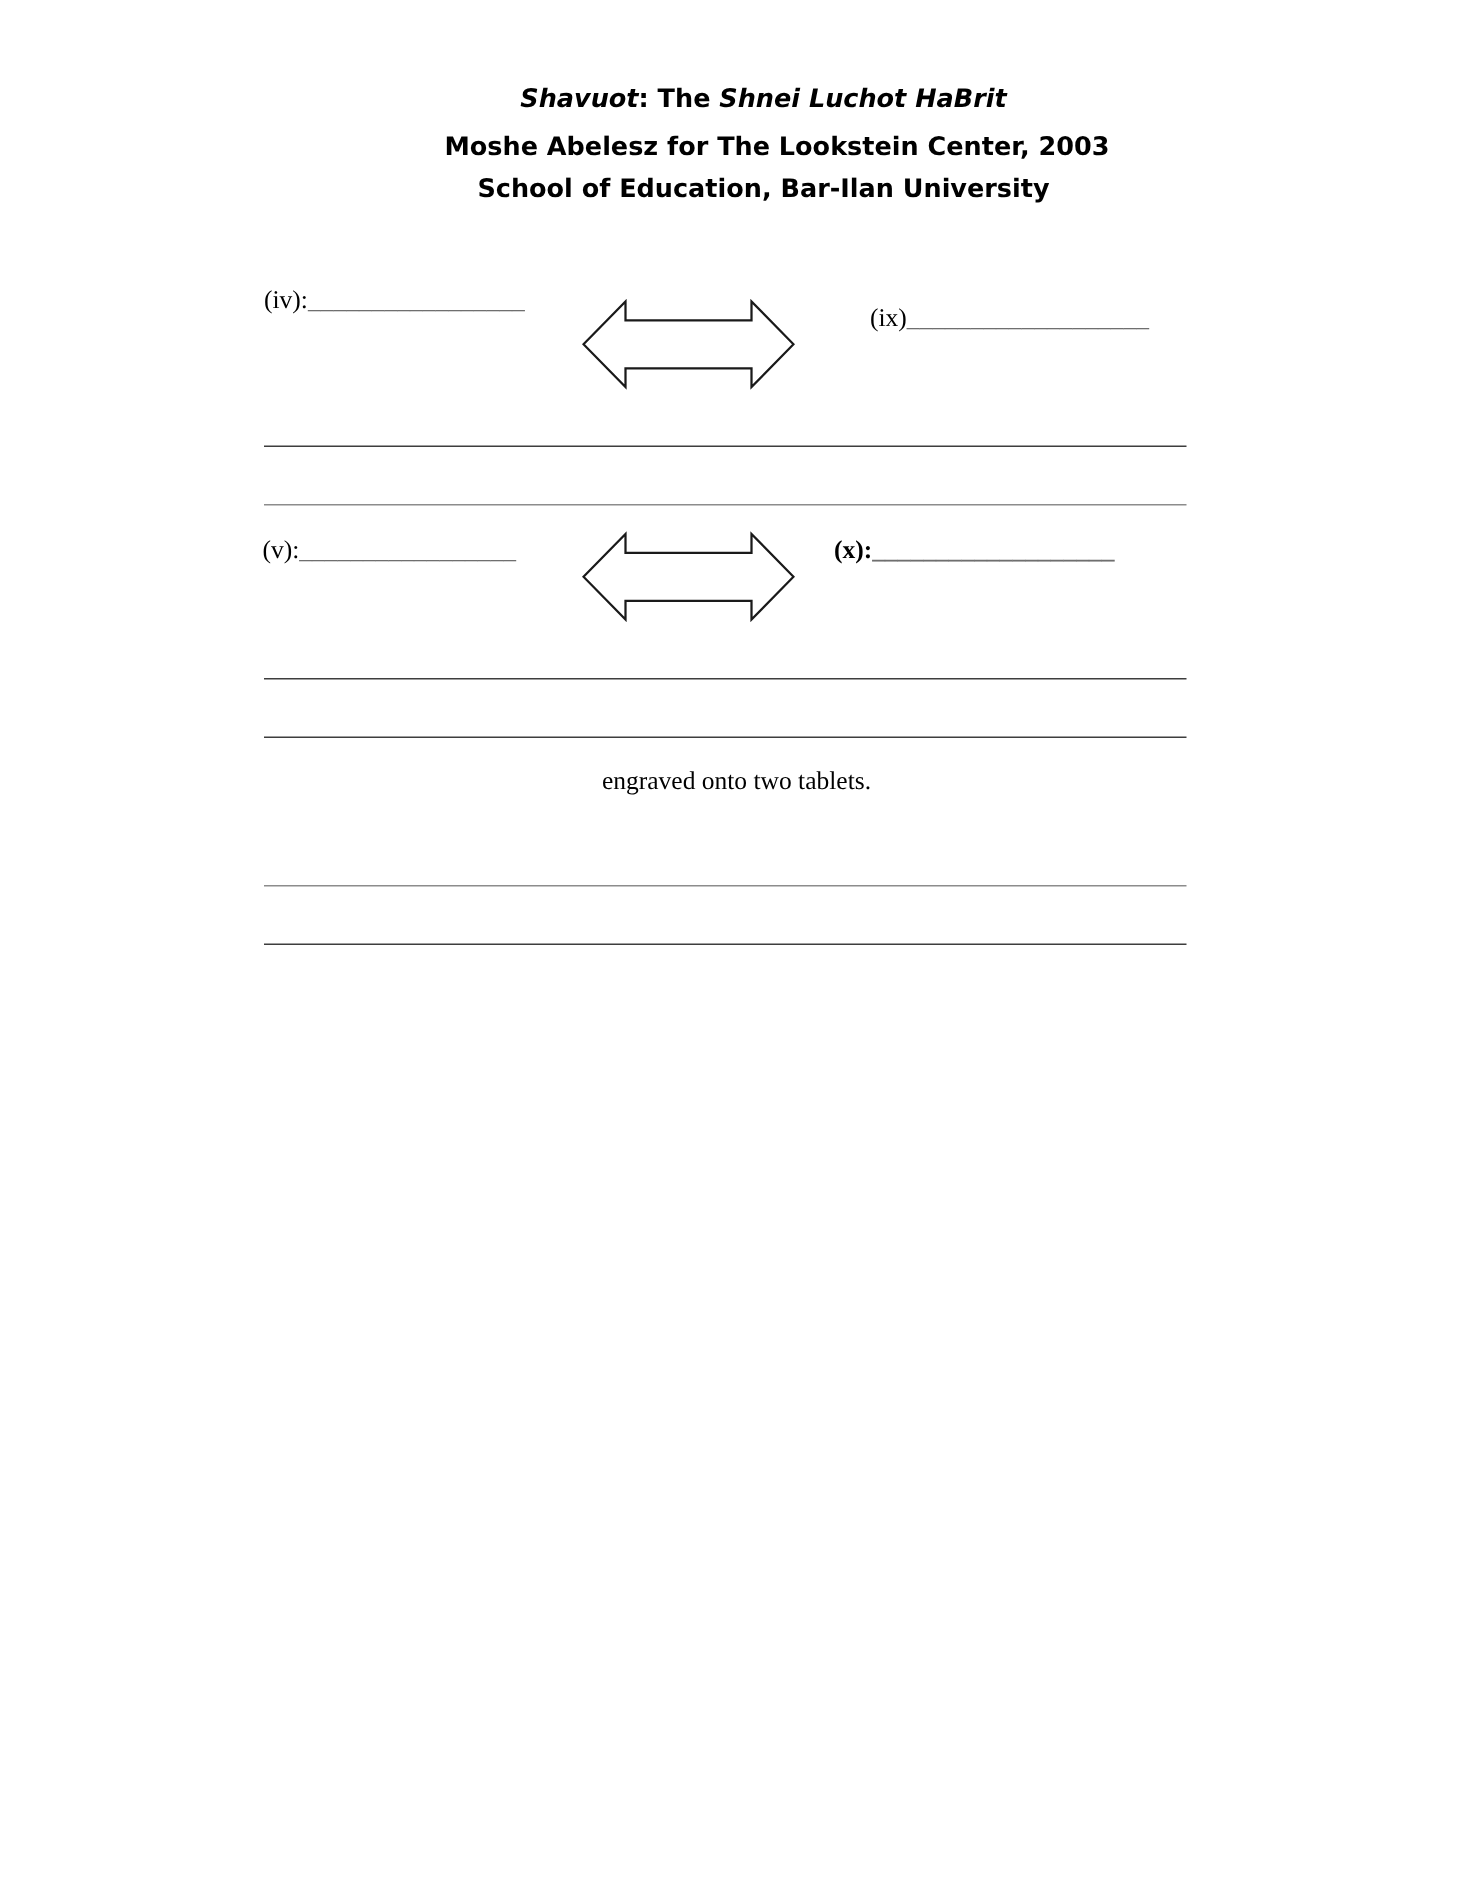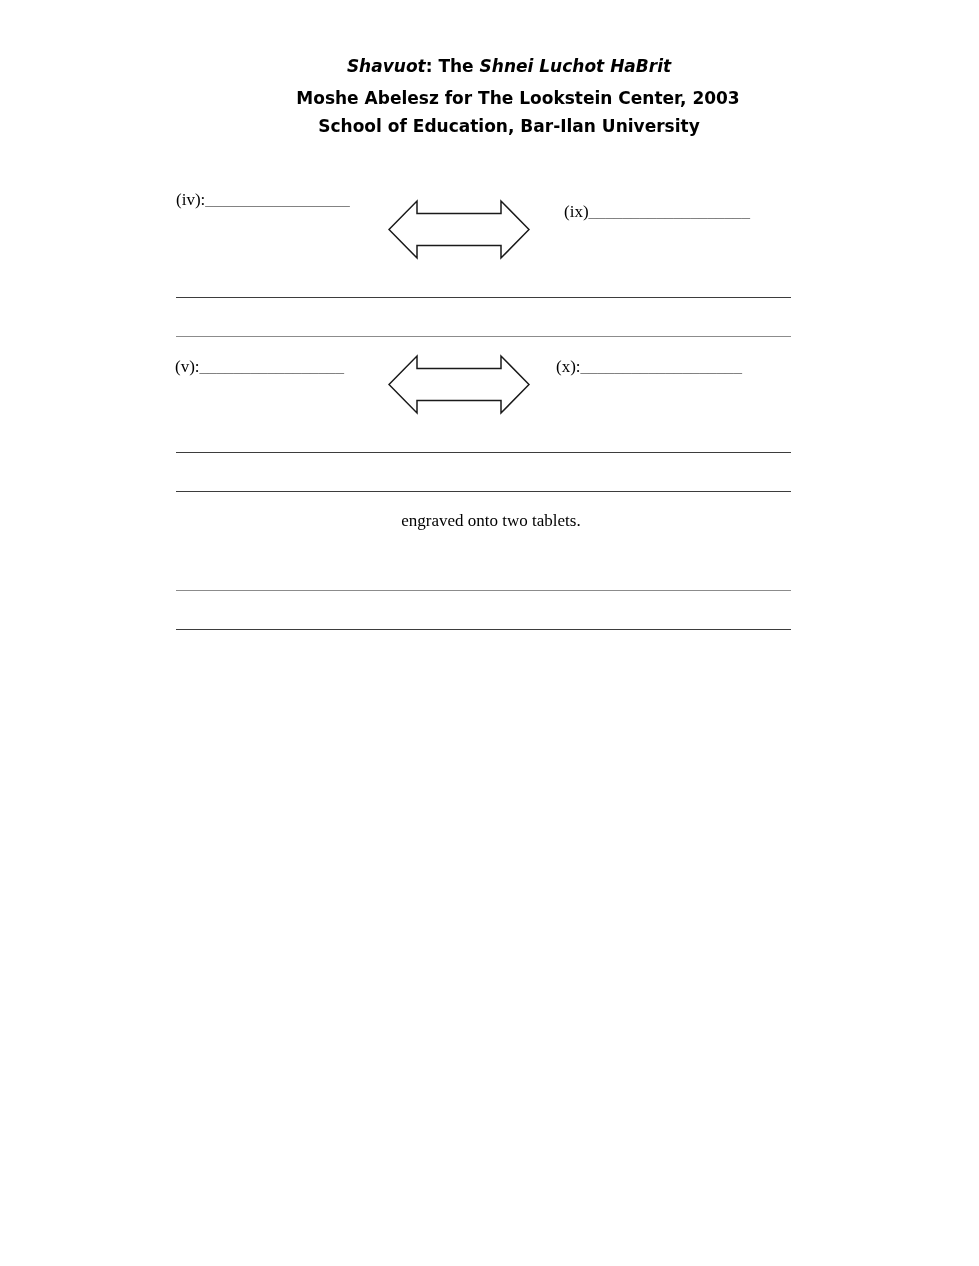--- a/index.html
+++ b/index.html
@@ -39,23 +39,23 @@
   
   .pair-label {
     font-size: 17px;
     line-height: 20px;
     white-space: pre;
     color: var(--text, #000000);
   }
   .pair-label .blank { color: var(--blank, #6f6f6f); letter-spacing: 0; }
 
   .row1-left  { left: 176px; top: 190px; text-align: right; }
-  .row1-right { left: 564px; top: 202px; }
+  .row1-right { left: 580px; top: 202px; }
   .row2-left  { left: 175px; top: 357px; }
-  .row2-right { left: 556px; top: 357px; }
+  .row2-right { left: 556px; top: 357px; font-weight: bold; }
 
   .arrow { width: 142px; height: 61px; }
   .arrow1 { left: 388px; top: 199px; }
   .arrow2 { left: 388px; top: 354px; }
   .arrow polygon {
     fill: #ffffff;
     stroke: var(--arrow-stroke, #1a1a1a);
     stroke-width: 1.5;
     stroke-linejoin: miter;
   }

